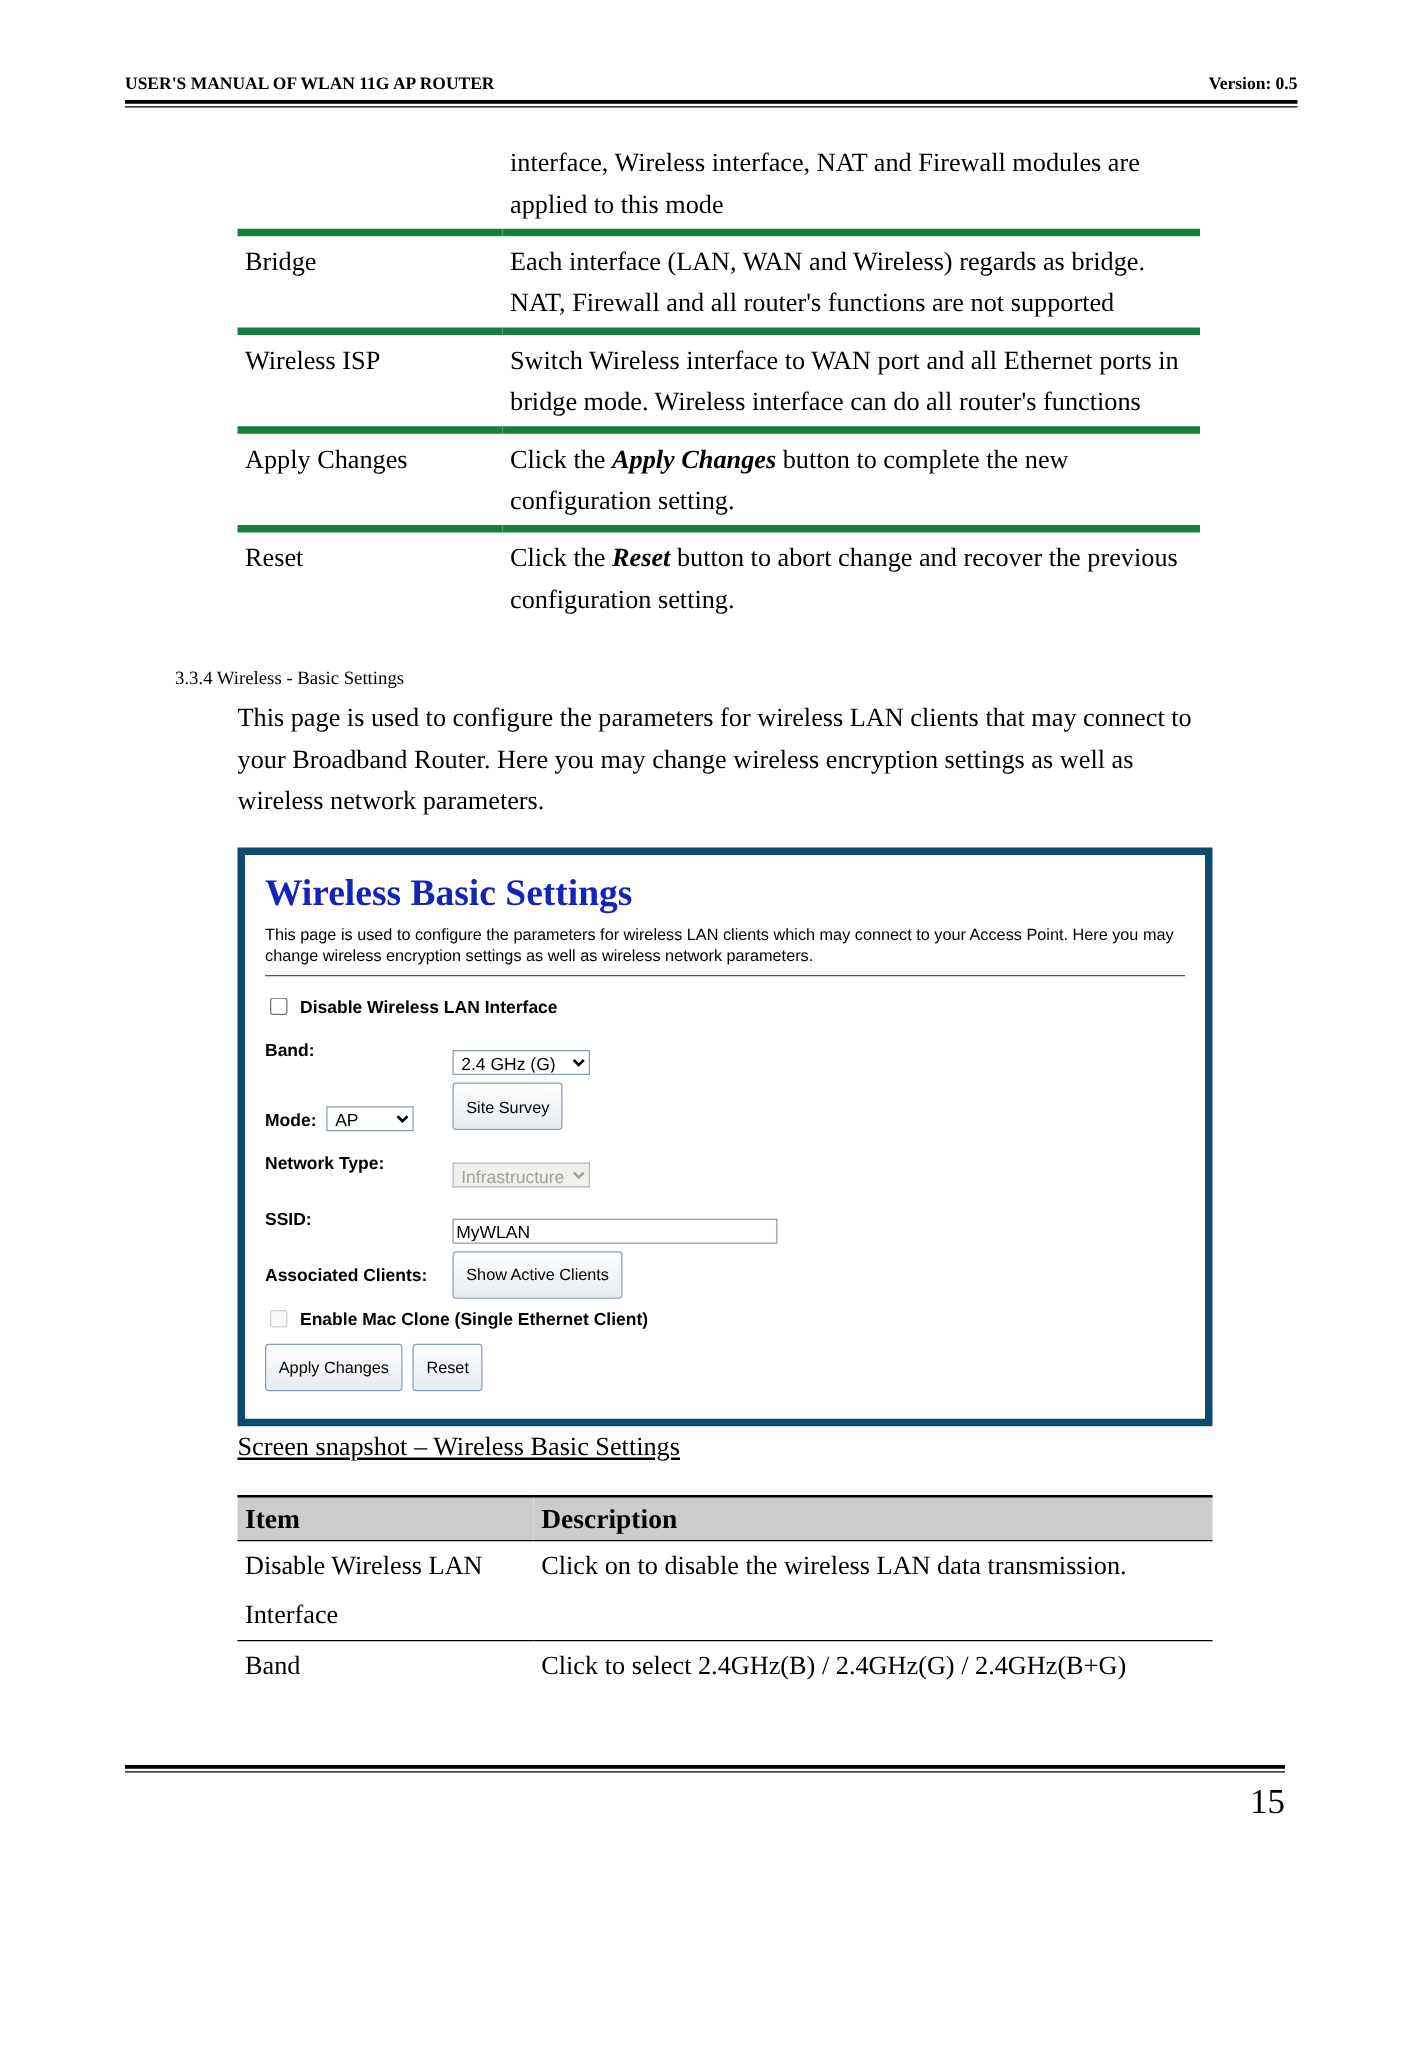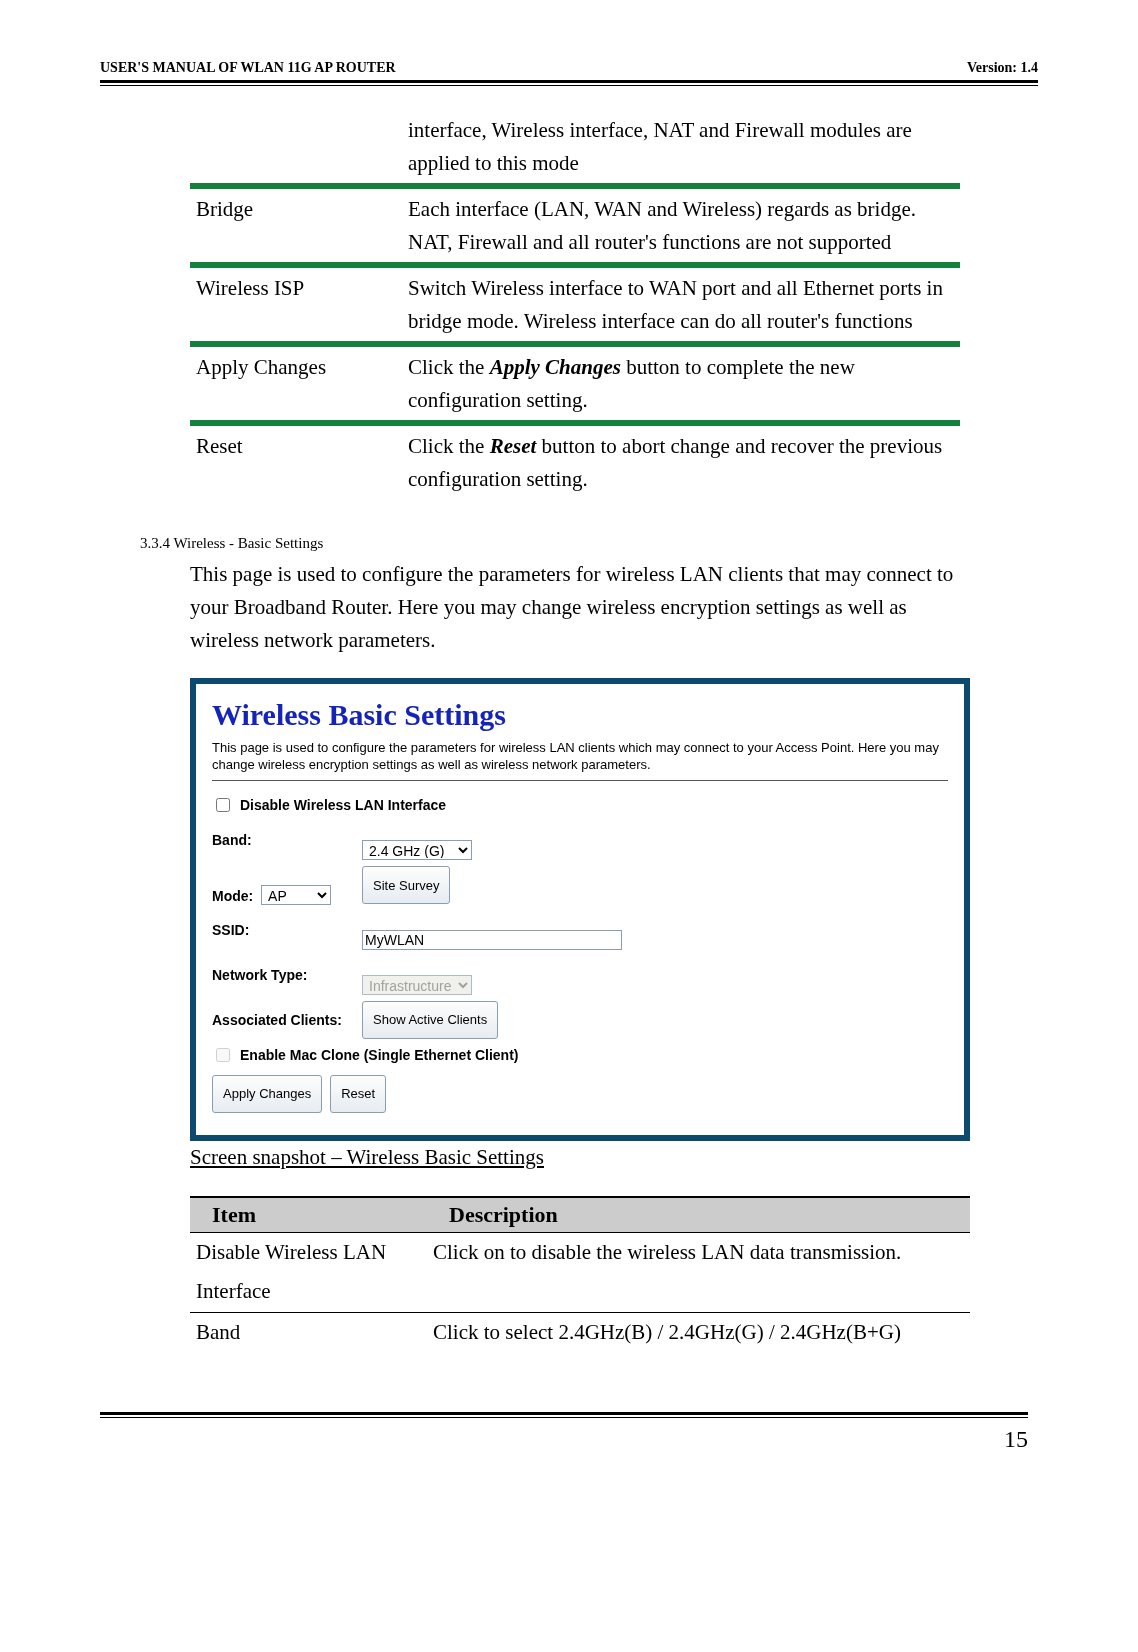--- a/index.html
+++ b/index.html
@@ -132,53 +132,53 @@
     width: 780px;
     margin: 26px 0 0 90px;
     border-collapse: collapse;
     font-size: 21px;
   }
   .desc-tbl th {
     text-align: left;
     background: #cccccc;
     border-top: 2px solid #000;
     border-bottom: 1px solid #000;
-    padding: 4px 22px;
+    padding: 4px 6px;
     font-weight: bold;
     font-size: 22px;
   }
   .desc-tbl td {
     padding: 4px 6px;
     vertical-align: top;
     line-height: 1.5;
     font-family: Liberation Serif, serif;
   }
   .desc-tbl td.c1 { width: 225px; }
   .desc-tbl tr.lined td { border-bottom: 1px solid #000; }
   .footer {
     text-align: right;
-    font-size: 24px;
+    font-size: 28px;
     margin-top: 60px;
     padding-right: 10px;
   }
   .footer-rule {
     border-top: 3px solid #000;
     border-bottom: 1px solid #000;
     height: 2px;
     margin-bottom: 8px;
   }
 </style>
 </head>
 <body>
 
 <div class="page">
 
   <div class="header-row">
     <span>USER'S MANUAL OF WLAN 11G AP ROUTER</span>
-    <span>Version: 1.4</span>
+    <span>Version: 0.5</span>
   </div>
   <div class="header-rule"></div>
 
   <table class="tbl">
     <tbody>
         <tr class="rowline">
       <td class="col1"></td>
       <td>interface, Wireless interface, NAT and Firewall modules are applied to this mode</td>
     </tr>
     <tr class="rowline">
@@ -224,27 +224,27 @@
 
     <div class="wbs-row">
       <span class="wbs-label">
         <span>Mode:</span>
         <select style="width:70px;margin-left:4px;font-weight:normal"><option>AP</option></select>
       </span>
       <button class="winbtn">Site Survey</button>
     </div>
 
     <div class="wbs-row">
+      <span class="wbs-label">Network Type:</span>
+      <select class="disabled" disabled="" style="width:110px"><option>Infrastructure</option></select>
+    </div>
+
+    <div class="wbs-row">
       <span class="wbs-label">SSID:</span>
       <input type="text" style="width: 260px;" value="MyWLAN">
-    </div>
-
-    <div class="wbs-row">
-      <span class="wbs-label">Network Type:</span>
-      <select class="disabled" disabled="" style="width:110px"><option>Infrastructure</option></select>
     </div>
 
 
     <div class="wbs-row">
       <span class="wbs-label">Associated Clients:</span>
       <button class="winbtn">Show Active Clients</button>
     </div>
 
     <div class="wbs-row">
       <input type="checkbox" disabled="" class="wbs-chk" style="">

